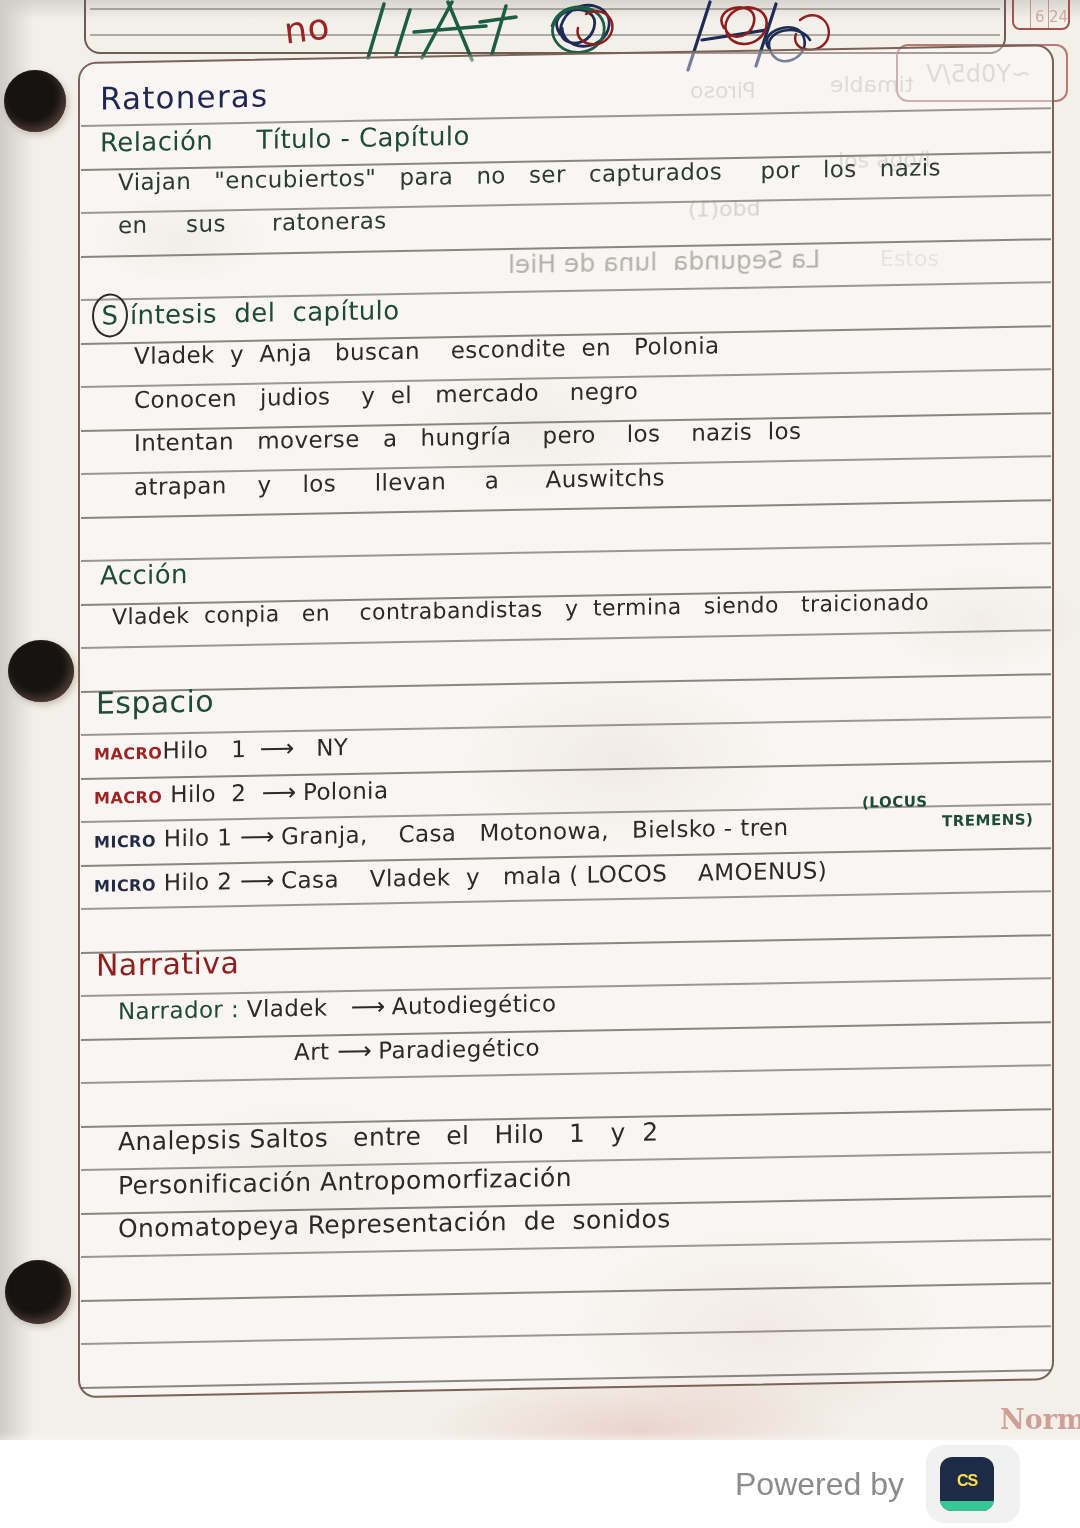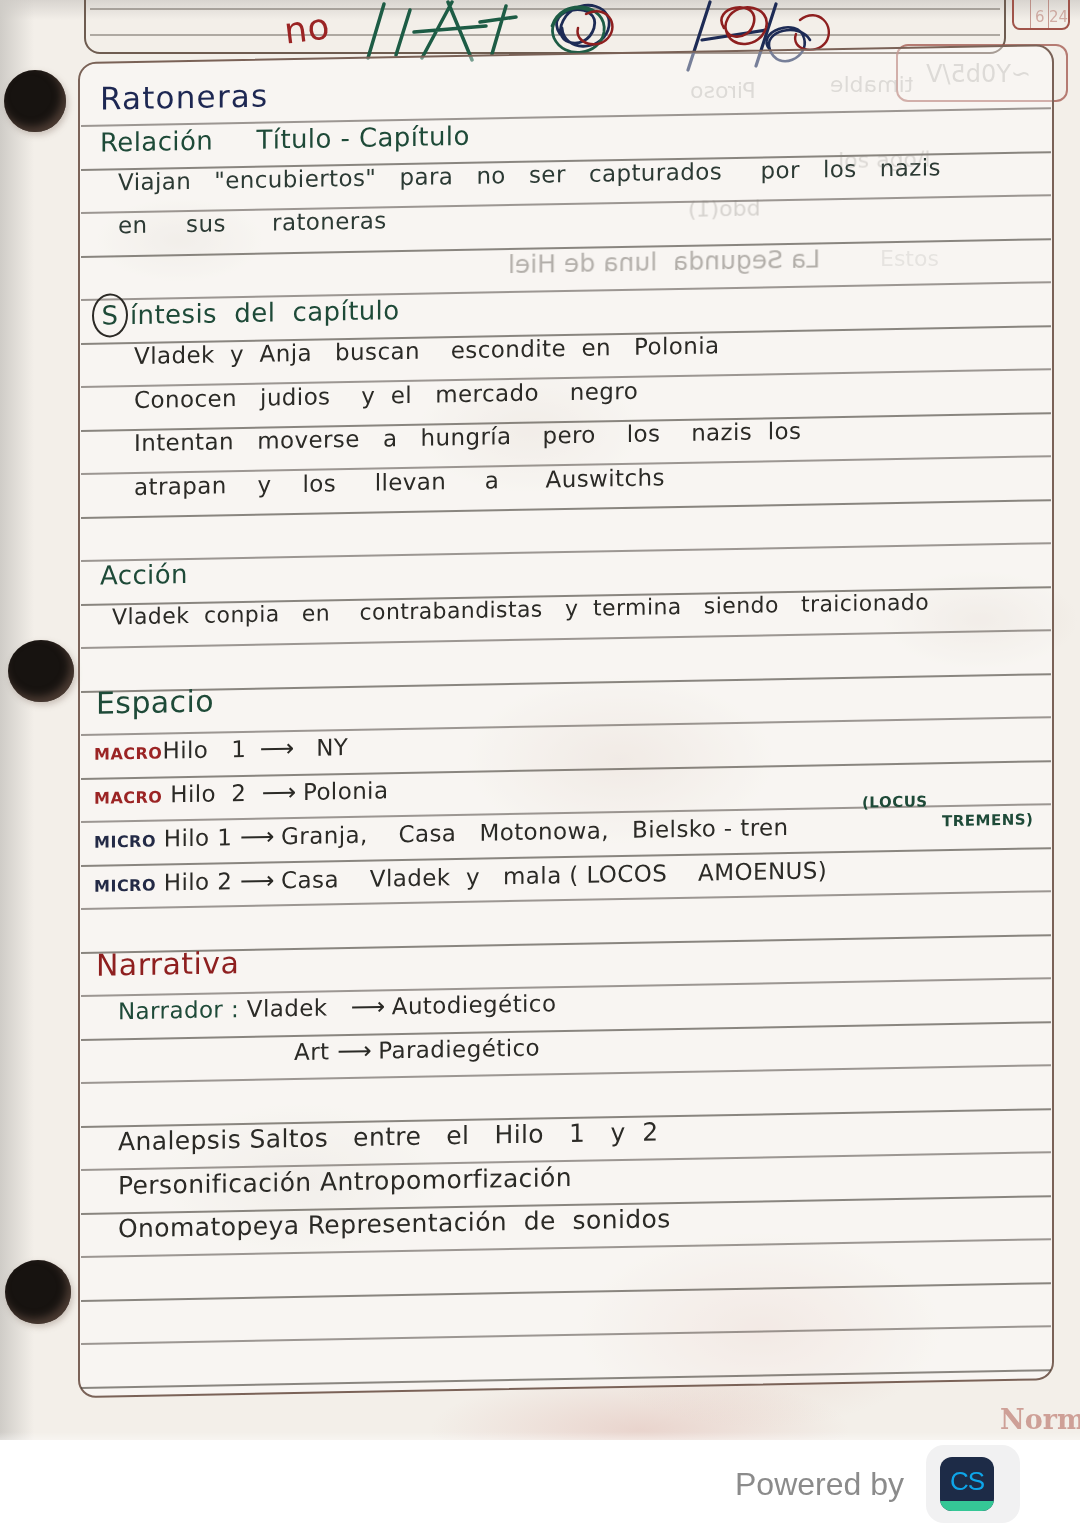--- a/index.html
+++ b/index.html
@@ -74,21 +74,21 @@
 
   
   .footer { position:absolute; left:0; top:1440px; width:1080px; height:88px;
     display:flex; align-items:center; justify-content:flex-end; padding-right:60px; gap:22px;
     font-family:"Liberation Sans", sans-serif; background:#ffffff;text-align:center; }
   .powered { color:#8b8b8b; font-size:32px; }
   .cs-pill { display:flex; align-items:center; gap:14px; background:#f1f1f2;
     border-radius:18px; padding:12px 26px 12px 14px; }
   .cs-icon { position:relative; width:54px; height:54px; background:#1d2b47; border-radius:12px;
     overflow:hidden; display:flex; align-items:center; justify-content:center; }
-  .cs-icon span { color:#0ea5e9; font-weight:normal; font-size:26px; letter-spacing:-1px; margin-top:-6px;}
+  .cs-icon span { color:#fde047; font-weight:bold; font-size:16px; letter-spacing:-1px; margin-top:-6px;}
   .cs-icon .bar { position:absolute; left:0; bottom:0; width:100%; height:10px; background:#35c796; }
   .cs-name { color:#454545; font-size:35px; font-weight:bold; letter-spacing:.2px; }
 
   svg.scribbles { position:absolute; left:0; top:0; }
 </style>
 </head>
 <body>
 
 <div class="canvas">
 

